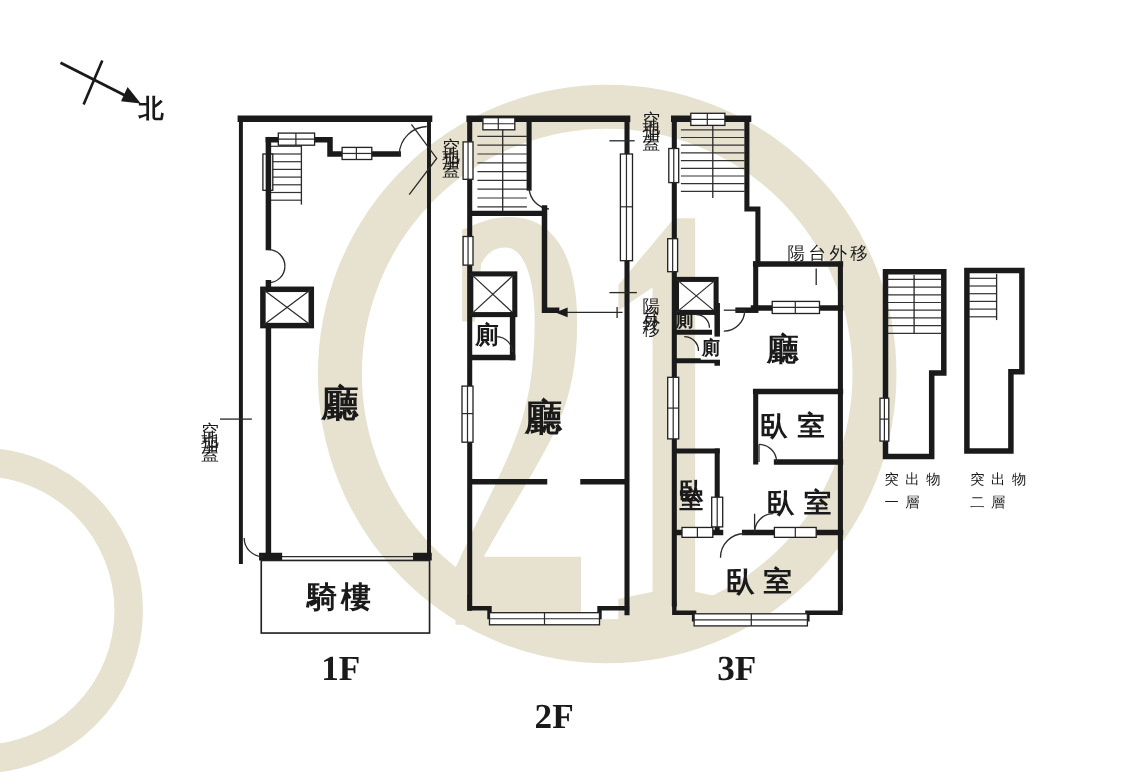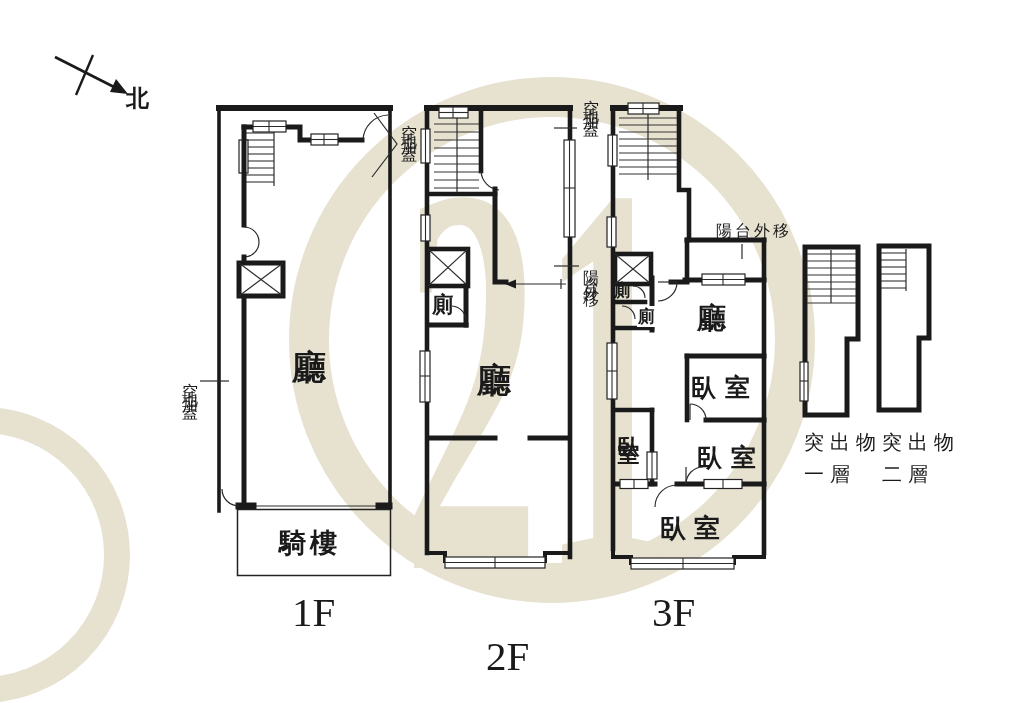--- a/index.html
+++ b/index.html
@@ -2,23 +2,23 @@
 <html><head>
 <meta charset="utf-8">
 <style>
   html,body{margin:0;padding:0;background:#fff;}
   #canvas{position:relative;width:1024px;height:703px;background:#ffffff;overflow:hidden;
           font-family:"Liberation Sans",sans-serif;color:#1a1a1a;}
   #plan-svg{position:absolute;left:0;top:0;}
   .lbl{position:absolute;color:#1a1a1a;line-height:1.25;white-space:nowrap;}
   .vtext{writing-mode:vertical-rl;text-orientation:upright;letter-spacing:7px;font-size:16px;}
   .room{font-weight:bold;}
-  .floorlbl{font-family:"Liberation Serif",serif;font-size:41px;}
+  .floorlbl{font-family:"Liberation Serif",serif;font-size:32px;font-weight:bold;}
   .ann-h{font-size:16px;letter-spacing:3px;}
-  .prot{font-size:20px;letter-spacing:6px;line-height:1.6;}
+  .prot{font-size:13px;letter-spacing:6px;line-height:1.6;}
   .wall{stroke:#1a1a1a;fill:none;stroke-linecap:square;}
   .thin{stroke:#2a2a2a;stroke-width:1.2;fill:none;}
   .tread{stroke:#333;stroke-width:1.1;}
   .win{fill:#ffffff;stroke:#222;stroke-width:1.2;}
   .xline{stroke:#2a2a2a;stroke-width:1.1;}
 </style>
 </head>
 <body>
 
 <div id="canvas">

